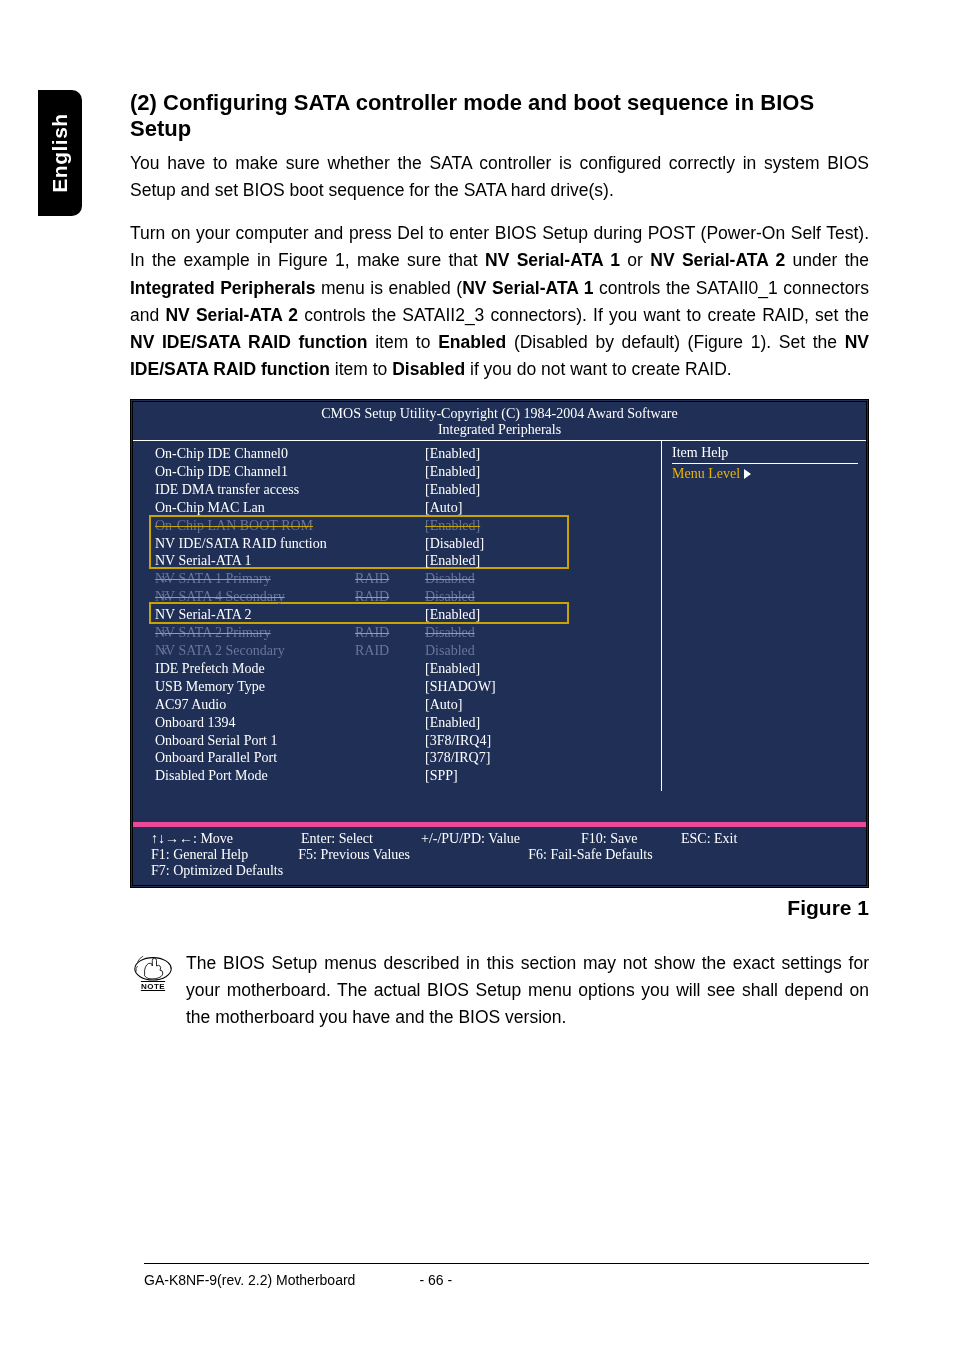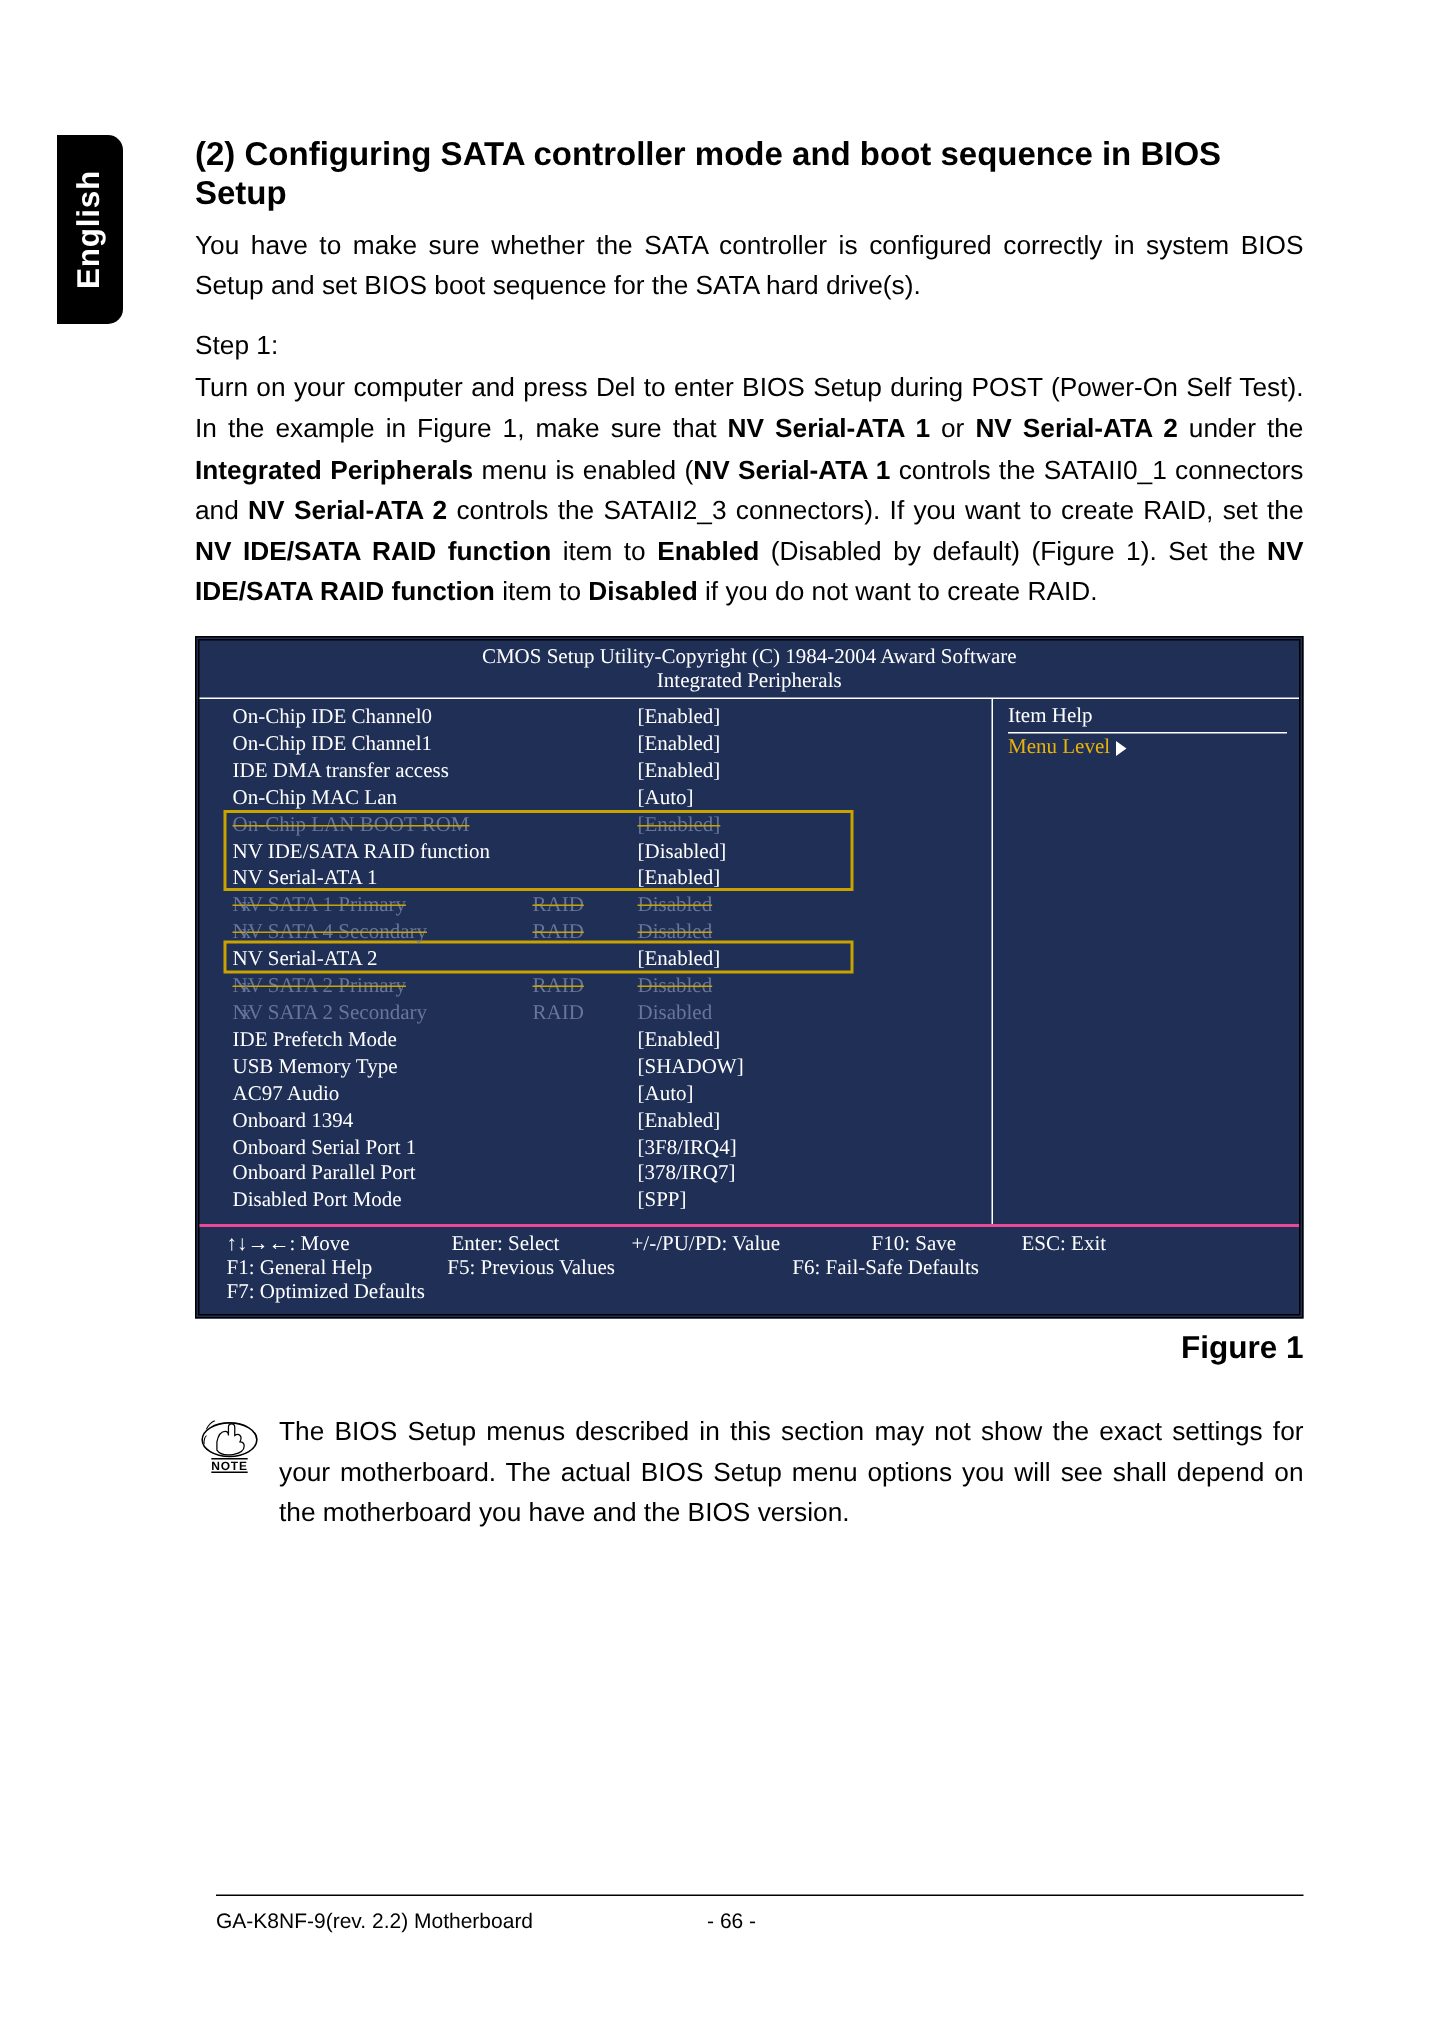--- a/index.html
+++ b/index.html
@@ -20,47 +20,46 @@
   .bios-right-row1 { border-bottom: 1px solid #fff; padding-bottom: 2px; margin-bottom: 2px; color:#fff; }
   .bios-row { display:flex; white-space: pre; line-height: 1.28; }
   .bios-row .c1 { width: 200px; }
   .bios-row .c2 { width: 70px; }
   .bios-row .c3 { flex:1; }
   .dim { color: #69759a; }
   .struck { text-decoration: line-through; text-decoration-color: #c9a400; text-decoration-thickness: 1.2px; color: #69759a; }
   .box-hl { position: absolute; border: 2px solid #c9a400; pointer-events: none; }
   .hl1 { left: 16px; top: 74px; width: 420px; height: 54px; }
   .hl2 { left: 16px; top: 161px; width: 420px; height: 22px; }
-  .bios-footer { border-top: 2px solid #ec4899; padding: 4px 10px 6px 18px; display:flex; flex-wrap: wrap; gap: 0 10px; font-size: 14px; }
+  .bios-footer { border-top: 5px solid #ec4899; padding: 4px 10px 6px 18px; display:flex; flex-wrap: wrap; gap: 0 10px; font-size: 14px; margin-top: 31px; }
   .bios-footer span { white-space: pre; }
   .menu-level { display: inline-flex; align-items: center; gap: 4px; color:#eab308;}
   .tri-right { display:inline-block; width:0; height:0; border-top:5px solid transparent; border-bottom:5px solid transparent; border-left:7px solid #fff; }
   .fig-caption { text-align: right; font-size: 21px; margin: 8px 0 30px; font-weight: bold; }
   .note-block { display: flex; gap: 10px; align-items: flex-start; margin-top: 14px; }
   .note-icon { flex: 0 0 46px; display:flex; flex-direction:column; align-items:center; }
   .note-svg { width: 42px; height: 32px; }
   .note-label { font-size: 8px; font-weight: bold; text-decoration: overline underline; letter-spacing:0.5px; }
   .note-text { flex:1; font-size: 17.5px; line-height: 1.55; text-align: justify; }
   .page-footer { position: absolute; left: 144px; right: 85px; bottom: 66px; border-top: 1px solid #000; padding-top: 8px; font-size: 14px; display:flex; }
   .page-footer .pf-left { flex:0 0 auto; }
-  .page-footer .pf-center { flex:1; text-align:left; padding-left: 116px;}
+  .page-footer .pf-center { flex:1; text-align:left; padding-left: 64px;}
   .xmark { position:absolute; left:6px; color:#69759a; font-size:13px;}
 </style>
 </head>
 <body>
 
 <div class="page">
   <div class="lang-tab">
       <span>English</span>
     </div>
 
   <h2 class="section-title">(2)  Configuring SATA controller mode and boot sequence in BIOS Setup</h2>
   <p class="body">You have to make sure whether the SATA controller is configured correctly in system BIOS Setup and set BIOS boot sequence for the SATA hard drive(s).</p>
 
-  <p class="step-label">Step 1:</p>
   <p class="body">
     <span>Turn on your computer and press Del to enter BIOS Setup during POST (Power-On Self Test). In the example in Figure 1, make sure that </span><span class="bold">NV Serial-ATA 1</span><span> or </span><span class="bold">NV Serial-ATA 2</span><span> under the </span><span class="bold">Integrated Peripherals</span><span> menu is enabled (</span><span class="bold">NV Serial-ATA 1</span><span> controls the SATAII0_1 connectors and </span><span class="bold">NV Serial-ATA 2</span><span> controls the SATAII2_3 connectors). If you want to create RAID, set the </span><span class="bold">NV IDE/SATA RAID function</span><span> item to </span><span class="bold">Enabled</span><span> (Disabled by default) (Figure 1). Set the </span><span class="bold">NV IDE/SATA RAID function</span><span> item to </span><span class="bold">Disabled</span><span> if you do not want to create RAID.</span>
   </p>
 
   <div class="bios-panel">
     <div class="bios-header">
       <div>CMOS Setup Utility-Copyright (C) 1984-2004 Award Software</div>
       <div>Integrated Peripherals</div>
     </div>
     <div class="bios-body">

